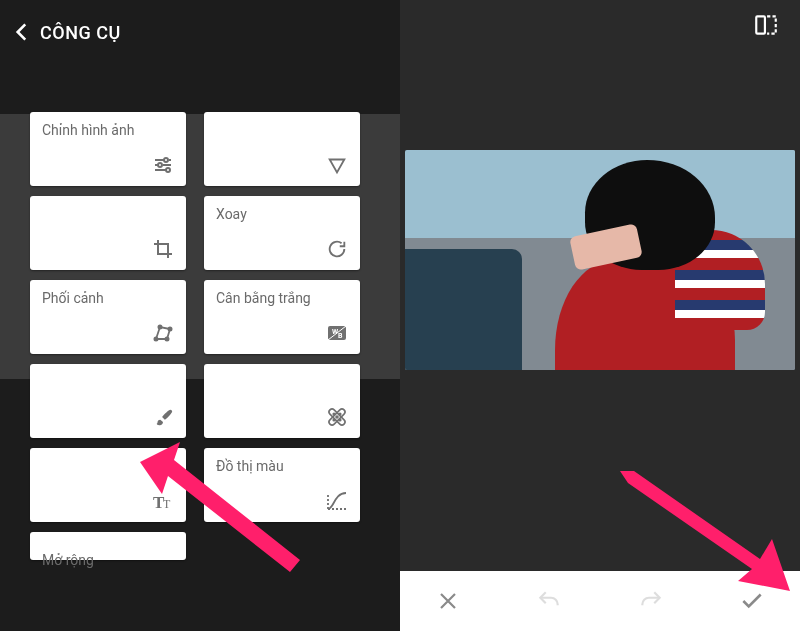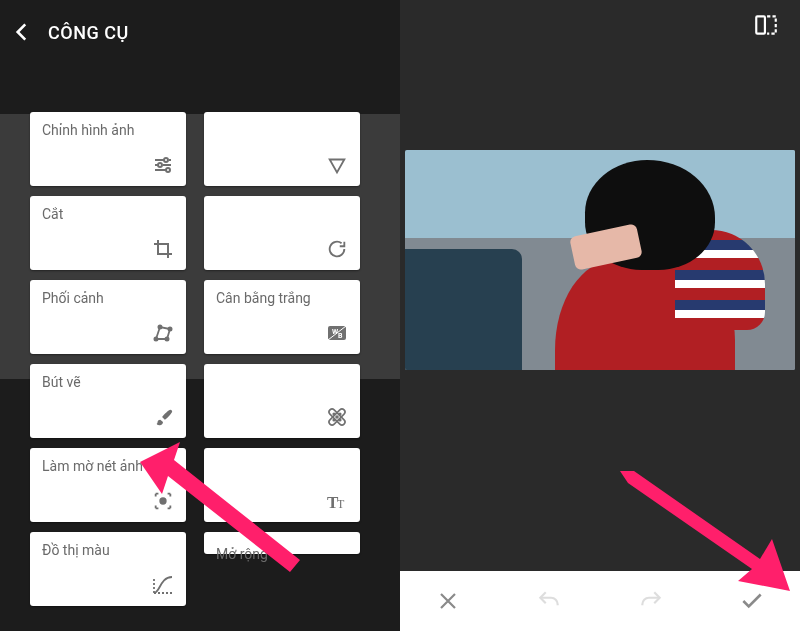--- a/index.html
+++ b/index.html
@@ -6,37 +6,37 @@
   html, body { width: 800px; height: 631px; overflow: hidden; font-family: -apple-system, Roboto, Arial, sans-serif; }
   body { display: flex; background: #fff; }
   .pane { position: relative; overflow: hidden; }
   .left { width: 400px; height: 631px; background: #2a2a2a; }
   .right { width: 400px; height: 631px; background: #2a2a2a; display: flex; flex-direction: column; }
   
   .left-bg {
     position: absolute; inset: 0;
     background: linear-gradient(180deg,#1c1c1c 0 18%,#3b3b3b 18% 60%,#1c1c1c 60%);
   }
-  .left-header { position: absolute; top: 18px; left: 8px; color: #fff; display: flex; align-items: center; gap: 12px; }
+  .left-header { position: absolute; top: 18px; left: 8px; color: #fff; display: flex; align-items: center; gap: 4px; }
   .back-icon { width: 28px; height: 28px; display:flex; align-items:center; justify-content:center; }
   .left-title { font-size: 18px; letter-spacing: .5px; font-weight: 500; }
   .tool-grid {
     position: absolute; top: 80px; left: 30px; right: 40px; bottom: 0;
     display: grid; grid-template-columns: 1fr 1fr; gap: 10px 18px;
     align-content: start;
     margin-top: 32px;
   }
   .tool {
     background: #fff; border-radius: 3px; height: 74px;
     padding: 10px 12px 8px; position: relative; cursor: pointer;
     box-shadow: 0 1px 2px rgba(0,0,0,.4);
   }
   .tool-label { color: #6a6a6a; font-size: 14px; }
   .tool-icon { position: absolute; right: 10px; bottom: 8px; width: 26px; height: 26px; color:#6a6a6a; display:flex;align-items:center;justify-content:center;}
-  .tool.last { height: 20px; padding-top: 14px;}
+  .tool.last { height: 20px; padding-top: 20px;}
   
   .right-top { height: 50px; display:flex; justify-content:flex-end; align-items:center; padding-right: 20px;}
   .compare-icon { width:28px; height:28px; color:#fff; display:flex;align-items:center;justify-content:center;}
   .right-canvas { flex:1; display:flex; align-items:flex-start; justify-content:center; padding-top:100px;}
   .photo {
     width: 390px; height: 220px; background:#555; position:relative; overflow:hidden; border-radius:2px;
     background: linear-gradient(90deg,#405060 0 30%, #8aa0b0 30% 100%);
   }
   .wall { position:absolute; inset:0; background:linear-gradient(180deg,#9bbfd0 0 40%,#818a92 40%);}
   .sofa { position:absolute; left:0; bottom:0; width:30%; height:55%; background:#274050; border-top-right-radius:10px;}
@@ -85,28 +85,28 @@
       </span>
     </div>
     <div class="tool">
       <span class="tool-icon">
         <svg width="22" height="22" viewBox="0 0 24 24" fill="none" stroke="#707070" stroke-width="2">
             <path d="M4 6h16L12 20z"></path>
           </svg>
       </span>
     </div>
     <div class="tool">
-      <div class="tool-label">Cắt</div>
       <span class="tool-icon">
         <svg width="24" height="24" viewBox="0 0 24 24" fill="none" stroke="#707070" stroke-width="2">
             <path d="M7 3v14h14M3 7h14v14"></path>
           </svg>
       </span>
     </div>
     <div class="tool">
+      <div class="tool-label">Xoay</div>
       <span class="tool-icon">
         <svg width="22" height="22" viewBox="0 0 24 24" fill="none" stroke="#707070" stroke-width="2">
             <path d="M20 12a8 8 0 1 1-3-6.2M20 4v5h-5"></path>
           </svg>
       </span>
     </div>
     <div class="tool">
       <div class="tool-label">Phối cảnh</div>
       <span class="tool-icon">
         <svg width="24" height="24" viewBox="0 0 24 24" fill="none" stroke="#707070" stroke-width="1.8">
@@ -123,50 +123,40 @@
       <span class="tool-icon">
         <svg width="24" height="24" viewBox="0 0 24 24">
             <rect x="3" y="5" width="18" height="14" rx="2" fill="#707070"></rect>
             <path d="M3 19L21 5" stroke="#fff" stroke-width="1"></path>
             <text x="7" y="13" font-size="7" fill="#fff" font-weight="700">W</text>
             <text x="13" y="17" font-size="7" fill="#fff" font-weight="700">B</text>
           </svg>
       </span>
     </div>
     <div class="tool">
-      <div class="tool-label">Bút vẽ</div>
       <span class="tool-icon">
         <svg width="22" height="22" viewBox="0 0 24 24" fill="#707070">
             <path d="M20 4c-1.5 0-7 5-9 8l3 3c3-2 8-7.5 8-9 0-1-.9-2-2-2zM9 15c-2 0-3 1.5-3 3 0 1-.8 1.3-1 1.3 1 1.7 2.7 1.7 3.5 1.7 2 0 3.5-1.5 3.5-3.5L9 15z"></path>
           </svg>
       </span>
     </div>
     <div class="tool">
       <span class="tool-icon">
         <svg width="24" height="24" viewBox="0 0 24 24" fill="none" stroke="#707070" stroke-width="1.6">
             <rect x="2" y="9" width="20" height="6" rx="3" transform="rotate(45 12 12)"></rect>
             <rect x="2" y="9" width="20" height="6" rx="3" transform="rotate(-45 12 12)"></rect>
             <circle cx="12" cy="12" r="1" fill="#707070"></circle>
             <circle cx="9" cy="9" r="0.8" fill="#707070"></circle>
             <circle cx="15" cy="15" r="0.8" fill="#707070"></circle>
             <circle cx="15" cy="9" r="0.8" fill="#707070"></circle>
             <circle cx="9" cy="15" r="0.8" fill="#707070"></circle>
           </svg>
       </span>
     </div>
     <div class="tool">
-      <div class="tool-label">Làm mờ nét ảnh</div>
-      <span class="tool-icon">
-        <svg width="22" height="22" viewBox="0 0 24 24" fill="none" stroke="#707070" stroke-width="2">
-            <path d="M4 4h3M17 4h3M4 20h3M17 20h3M4 4v3M4 17v3M20 4v3M20 17v3"></path>
-            <circle cx="12" cy="12" r="3" fill="#707070"></circle>
-          </svg>
-      </span>
-    </div>
-    <div class="tool">
       <span class="tool-icon">
         <svg width="24" height="24" viewBox="0 0 24 24" fill="#707070">
             <text x="2" y="19" font-size="17" font-family="serif" font-weight="700">T</text>
             <text x="12" y="19" font-size="12" font-family="serif">T</text>
           </svg>
       </span>
     </div>
     <div class="tool">
       <div class="tool-label">Đồ thị màu</div>
       <span class="tool-icon">

